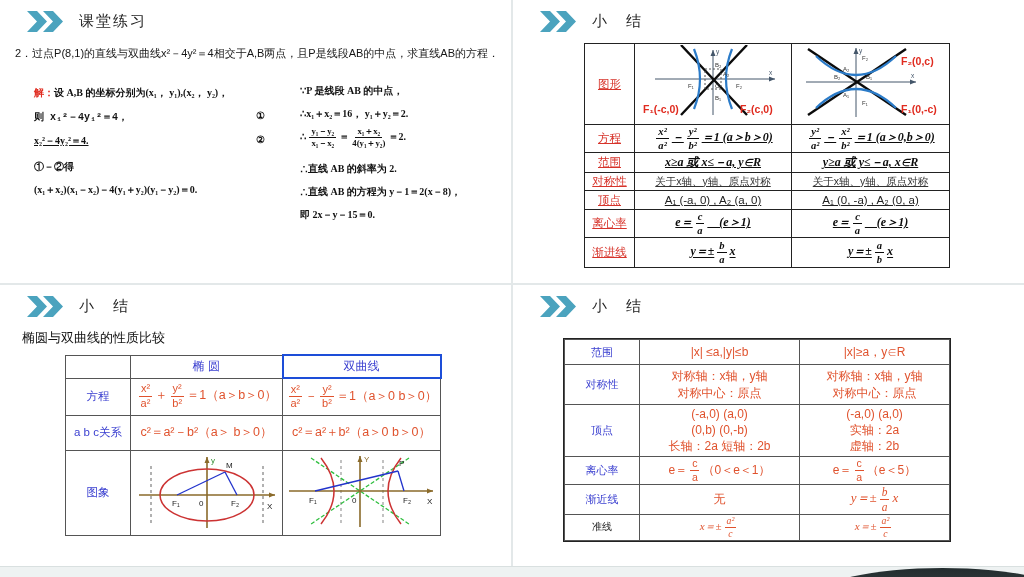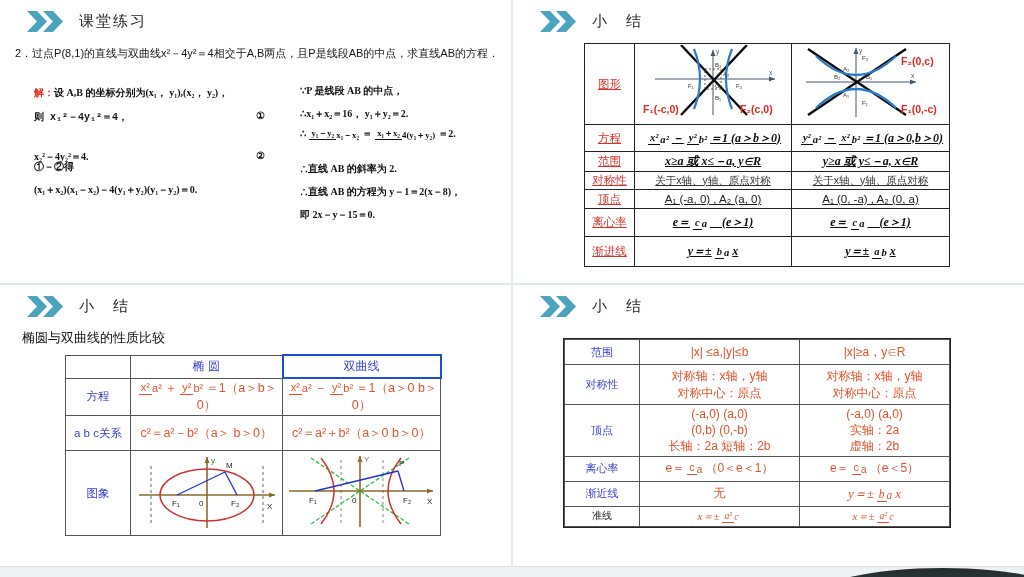--- a/index.html
+++ b/index.html
@@ -22,21 +22,21 @@
 
   .cn { font-family:"Liberation Sans", sans-serif; }
   .math { font-family:"Liberation Serif", serif; }
   .bold { font-weight:bold; }
   .red { color:#e02b1f; }
 
   .pline { position:absolute; font-size:10px; color:#111; white-space:nowrap; }
   .problem { position:absolute; left:15px; top:46px; width:492px; font-size:11px; color:#161616; }
   .tag { position:absolute; left:222px; top:0; }
 
-  .frac { display:inline-flex; flex-direction:row; align-items:center;
+  .frac { display:inline-flex; flex-direction:column; align-items:center;
           vertical-align:middle; line-height:1.05; margin:0 3px; font-size:0.88em; }
   .frac .fnum { border-bottom:1px solid currentColor; padding:0 2px 1px; }
   .frac .fden { padding-top:1px; }
 
   table { border-collapse:collapse; table-layout:fixed; }
   td { text-align:center; vertical-align:middle; overflow:hidden; padding:1px 2px; }
 
   
   .t1 { position:absolute; left:71px; top:43px; width:365px; }
   .t1 td { border:1.5px solid #222;text-decoration:underline; }
@@ -89,21 +89,21 @@
 
     <div class="problem cn">2．过点P(8,1)的直线与双曲线x²－4y²＝4相交于A,B两点，且P是线段AB的中点，求直线AB的方程．</div>
 
     <div class="pline math bold" style="left:34px; top:86px;">
       <span class="red cn">解：</span><span>设 A,B 的坐标分别为(x₁， y₁),(x₂， y₂)，</span>
     </div>
     <div class="pline math bold" style="left:34px; top:110px; width:250px;font-family:Liberation Mono, monospace;">
       <span>则 x₁²－4y₁²＝4，</span>
       <span class="tag">①</span>
     </div>
-    <div class="pline math bold" style="left:34px; top:150px; width:250px;">
+    <div class="pline math bold" style="left:34px; top:134px; width:250px;text-decoration:underline;">
       <span>x₂²－4y₂²＝4.</span>
       <span class="tag">②</span>
     </div>
     <div class="pline math bold" style="left:34px; top:160px;">①－②得</div>
     <div class="pline math bold" style="left:34px; top:183px;">(x₁＋x₂)(x₁－x₂)－4(y₁＋y₂)(y₁－y₂)＝0.</div>
 
     <div class="pline math bold" style="left:300px; top:84px;">∵P 是线段 AB 的中点，</div>
     <div class="pline math bold" style="left:300px; top:107px;">∴x₁＋x₂＝16， y₁＋y₂＝2.</div>
     <div class="pline math bold" style="left:300px; top:127px;">
       <span>∴</span><span class="frac">

